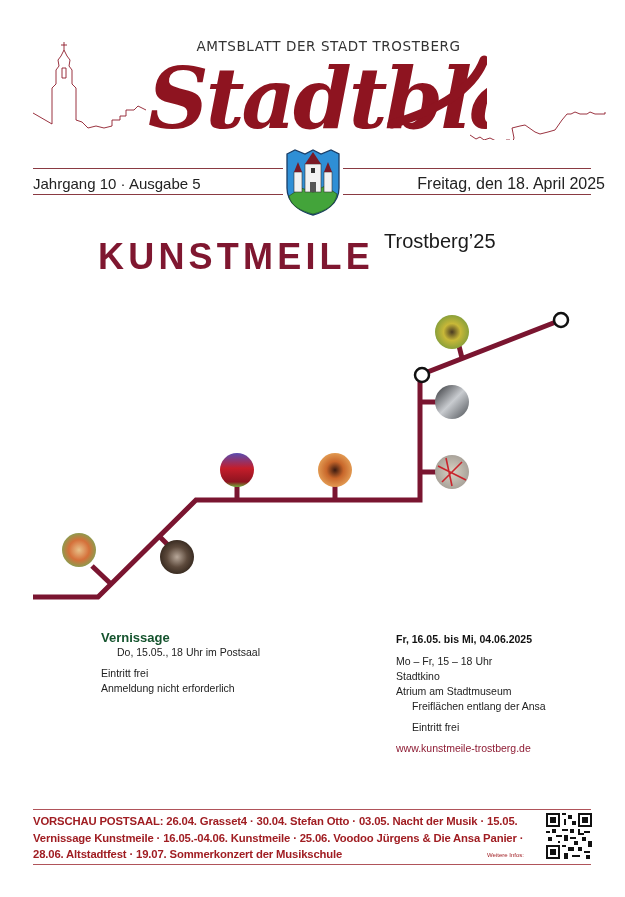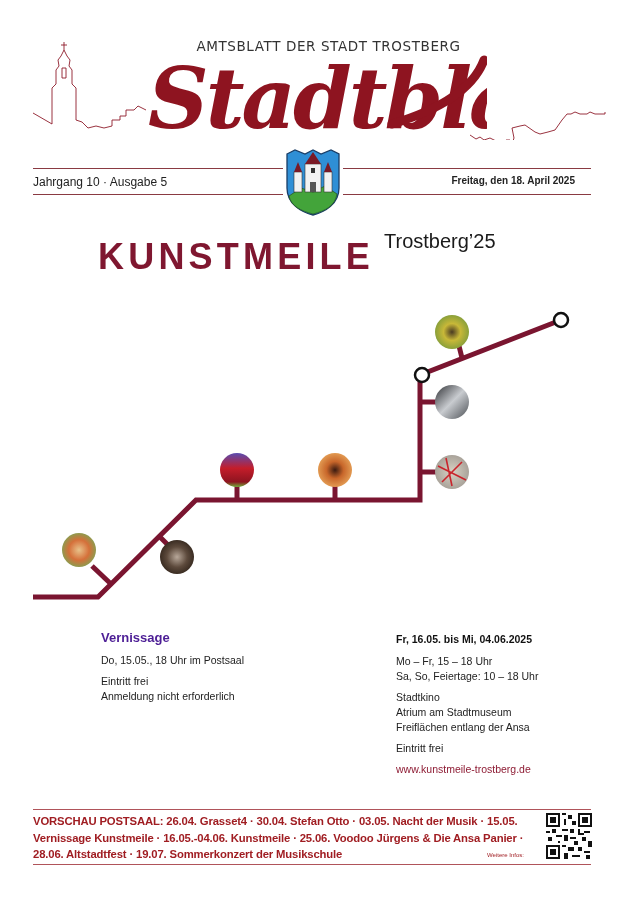--- a/index.html
+++ b/index.html
@@ -11,38 +11,38 @@
   .kicker { left: 0; width: 625px; top: 38px; text-align: center; font-size: 13.5px;
             letter-spacing: 0.6px; color: #333; padding-left: 16px; }
   .skyline { left: 0; top: 40px; width: 625px; height: 100px; }
   .title-script { left: 142px; top: 52px; width: 345px; height: 100px; }
   .title-text { font-family: "DejaVu Serif", "Liberation Serif", serif; font-style: italic; font-weight: bold;
                 font-size: 84px; fill: #8e1420; letter-spacing: -3px; }
 
   .rule { left: 33px; width: 558px; height: 0; border-top: 1.2px solid #8a3a42; }
   .rule.top { top: 168px; }
   .rule.bottom { top: 194px; }
-  .issue-left { left: 33px; top: 175px; font-family: "Liberation Sans", sans-serif; font-size: 12px; color: #222; }
-  .issue-right { right: 50px; top: 175px; font-family: "Liberation Sans", sans-serif; font-size: 10px; color: #222; font-weight: bold; }
+  .issue-left { left: 33px; top: 175px; font-family: "Liberation Sans", sans-serif; font-size: 15px; color: #222; }
+  .issue-right { right: 20px; top: 175px; font-family: "Liberation Sans", sans-serif; font-size: 16px; color: #222; }
   .coat { left: 283px; top: 148px; width: 60px; height: 68px; background: #fff; }
 
   
   .km-title { left: 98px; top: 236px; font-family: "Liberation Sans", sans-serif; font-size: 36px;
               font-weight: bold; letter-spacing: 4.2px; color: #7f1730; }
   .km-sub { left: 384px; top: 230px; font-family: "Liberation Sans", sans-serif; font-size: 20px; color: #1a1a1a; }
 
   .track { left: 0; top: 300px; width: 625px; height: 320px; }
 
   
   .col { font-family: "Liberation Sans", sans-serif; font-size: 10.5px; line-height: 15px; color: #222; }
   .col-left { left: 101px; top: 630px; width: 230px; }
   .col-right { left: 396px; top: 632px; width: 200px; }
-  .h { font-weight: bold; font-size: 13px; margin-bottom: 8px; color: #4c1d95; }
+  .h { font-weight: bold; font-size: 13px; color: #14532d; }
   .h-sm { font-weight: bold; font-size: 10.5px; margin-bottom: 7px; color: #111; }
-  .p { margin: 0 0 6px 0; }
+  .p { margin: 0 0 6px 16px; }
   .link { color: #8e1c34; }
 
   
   .frule { left: 33px; width: 558px; border-top: 1.4px solid #b0545a; height: 0; }
   .frule.a { top: 809px; }
   .frule.b { top: 864px; }
   .preview { left: 33px; top: 813px; width: 505px; font-family: Liberation Sans, sans-serif;
              font-size: 11.3px; line-height: 16.5px; font-weight: bold; color: #a01d22; letter-spacing: -0.15px; }
   .more { left: 487px; top: 852px; font-family: "Liberation Sans", sans-serif; font-size: 6px; color: #a01d22; }
   .qr { left: 546px; top: 813px; width: 46px; height: 46px; }
@@ -158,21 +158,20 @@
 <div class="abs col col-left">
   <div class="h">Vernissage</div>
   <div class="p">Do, 15.05., 18 Uhr im Postsaal</div>
   <div>Eintritt frei</div>
   <div>Anmeldung nicht erforderlich</div>
 </div>
 
 <div class="abs col col-right">
   <div class="h-sm">Fr, 16.05. bis Mi, 04.06.2025</div>
   <div>Mo – Fr, 15 – 18 Uhr</div>
-  <div class="p">Sa, So, Feiertage: 10 – 18 Uhr</div>
   <div>Stadtkino</div>
   <div>Atrium am Stadtmuseum</div>
   <div class="p">Freiflächen entlang der Ansa</div>
   <div class="p">Eintritt frei</div>
   <div class="link">www.kunstmeile-trostberg.de</div>
 </div>
 
 <div class="abs frule a"></div>
 <div class="abs preview">VORSCHAU POSTSAAL: 26.04. Grasset4 · 30.04. Stefan Otto · 03.05. Nacht der Musik · 15.05. Vernissage Kunstmeile · 16.05.-04.06. Kunstmeile · 25.06. Voodoo Jürgens &amp; Die Ansa Panier · 28.06. Altstadtfest · 19.07. Sommerkonzert der Musikschule</div>
 <div class="abs more">Weitere Infos:</div>

